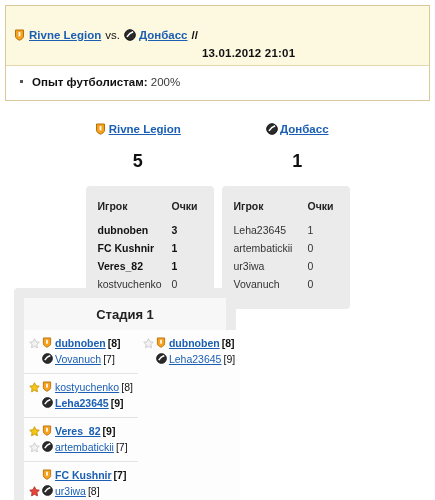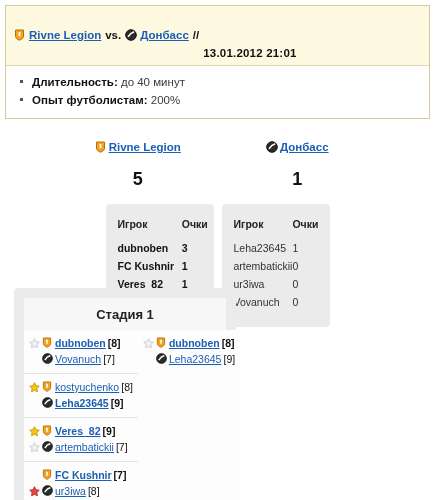--- a/index.html
+++ b/index.html
@@ -26,21 +26,21 @@
     border-bottom: 1px solid #e2d7ad;
     padding: 5px 8px 6px 8px;
     font-size: 11.5px;
     font-weight: bold;
     color: #222;
     white-space: nowrap;
     display: flex;
     align-items: center;
     gap: 4px;
   }
-  .info-header .vs { font-weight: bold; color: #111; }
+  .info-header .vs { font-weight: normal; color: #111; }
   .info-header .sep { font-weight: bold; color: #111; }
   .info-header .date { font-weight: bold; color: #111; letter-spacing: .2px; margin-top: 36px; }
 
   .info-list {
     margin: 0;
     padding: 7px 8px 9px 26px;
     list-style: none;
     background: #ffffff;
   }
   .info-list li {
@@ -99,21 +99,21 @@
   .tables-row {
     display: flex;
     justify-content: center;
     gap: 8px;
     margin-top: 14px;
   }
   .pt-card {
     background: #ebebeb;
     border-radius: 4px;
     padding: 14px 12px 16px 12px;
-    width: 108px;
+    width: 128px;
     min-height: 118px;
   }
   .pt-card table { border-collapse: collapse; width: 100%; }
   .pt-card th {
     font-size: 10.5px;
     font-weight: bold;
     color: #222;
     padding: 0 0 9px 0;
     text-align: left;
     white-space: nowrap;
@@ -195,24 +195,20 @@
           <circle cx="6" cy="6" r="5.3" fill="none" stroke="#111" stroke-width="1"></circle>
         </svg>
       </span>
       <a class="team-link" href="#">Донбасс</a>
       <span class="sep">//</span>
       <span class="date">13.01.2012 21:01</span>
     </div>
 
     <ul class="info-list">
       <li>
-        <b>Длительность:</b>
-        <span>до 40 минут</span>
-      </li>
-      <li>
         <b>Опыт футболистам:</b>
         <span>200%</span>
       </li>
     </ul>
   </div>
 
   <div class="teams-row">
     <div class="team-col">
       <div class="team-name">
         <span class="icon">

